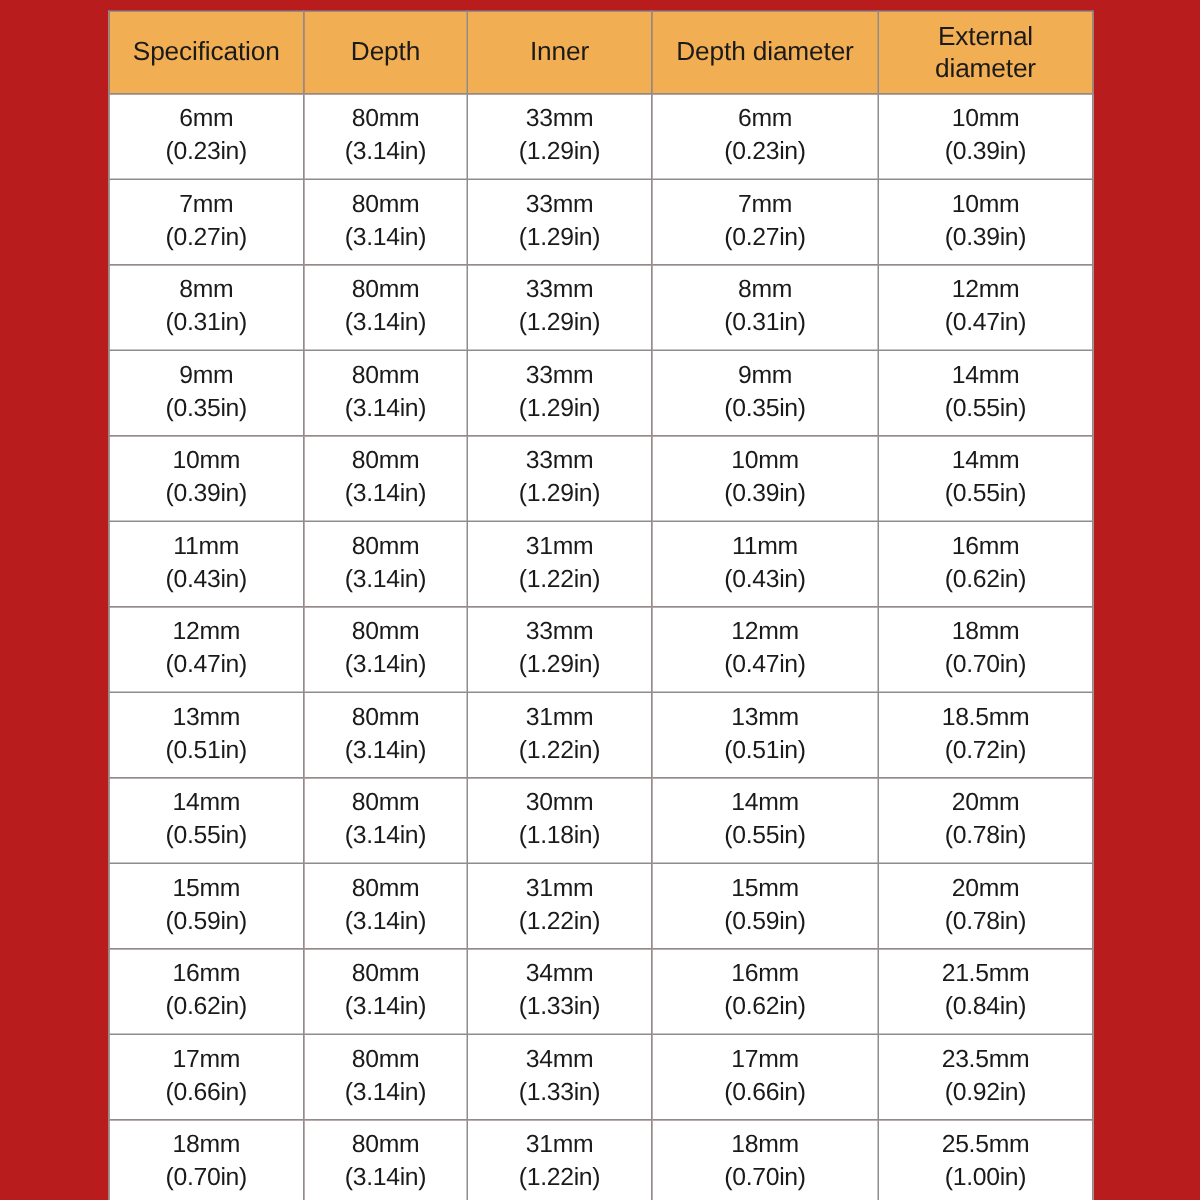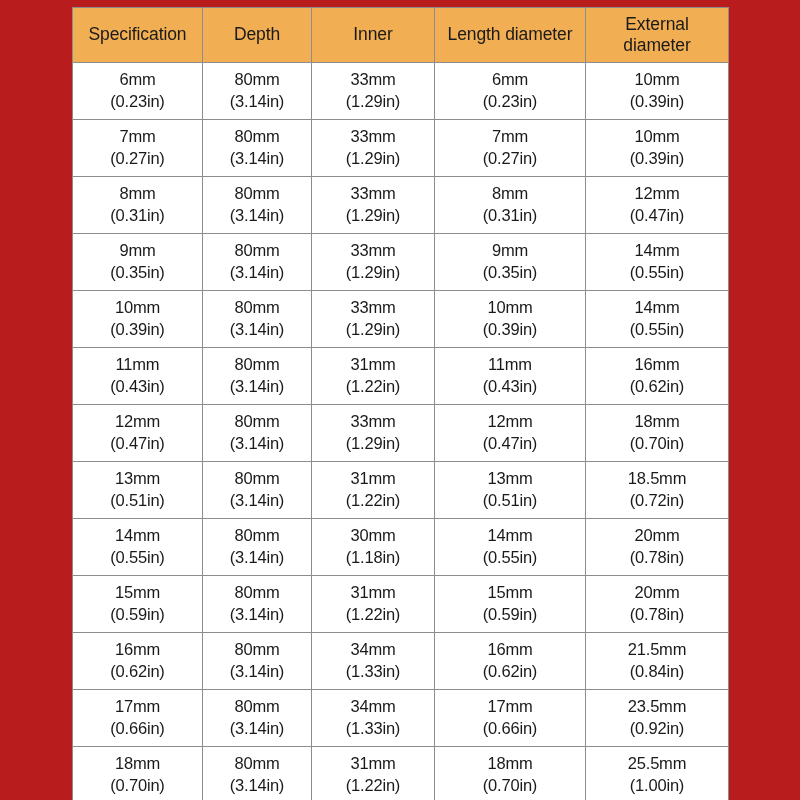--- a/index.html
+++ b/index.html
@@ -87,21 +87,21 @@
           <col class="c2">
           <col class="c3">
           <col class="c4">
           <col class="c5">
       </colgroup>
       <thead>
         <tr>
           <th>Specification</th>
           <th>Depth</th>
           <th>Inner</th>
-          <th>Length diameter</th>
+          <th>Depth diameter</th>
           <th>External diameter</th>
         </tr>
       </thead>
       <tbody id="table-body">
           <tr>
             <td>
               <span class="mm-val">6mm</span>
               <span class="in-val">(0.23in)</span>
             </td>
             <td>

